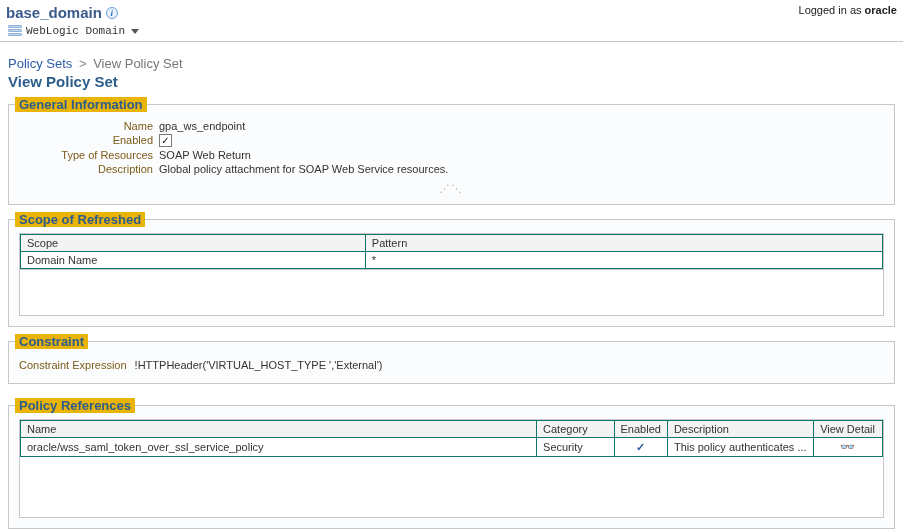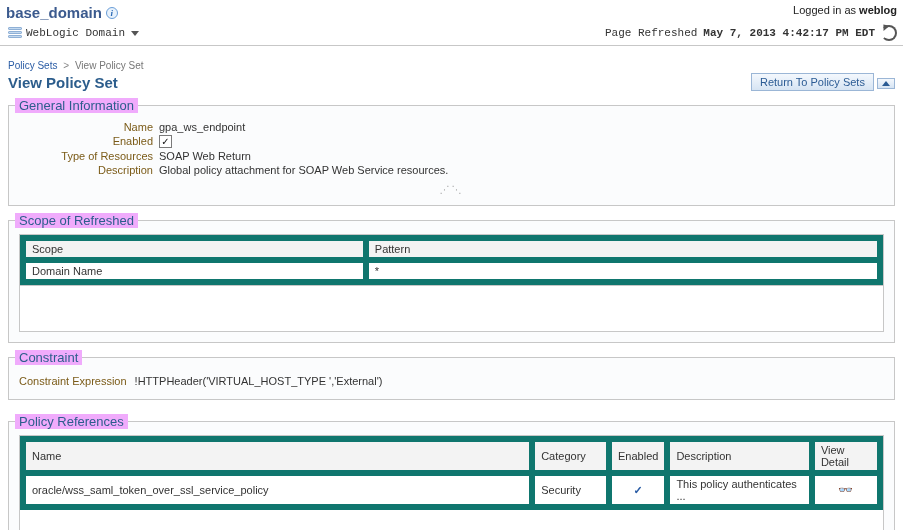--- a/index.html
+++ b/index.html
@@ -104,21 +104,21 @@
     transform: rotate(-40deg);
   }
   hr.top-line {
     border: none;
     border-top: 1px solid #c7c7c7;
     margin: 0;
   }
   .content { padding: 8px; }
   .crumbs {
     margin: 6px 0 2px 0;
-    font-size: 10px;
+    font-size: 13px;
   }
   .crumbs a { color: #2a5ca5; text-decoration: none; }
   .crumbs .sep { color: #888; margin: 0 3px; }
   .crumbs .current { color: #777; }
   .page-title-row {
     display: flex;
     justify-content: space-between;
     align-items: center;
     margin: 2px 0 4px 0;
   }
@@ -146,23 +146,23 @@
   }
   .panel {
     border: 1px solid #c7c7c7;
     background: #fbfcfd;
     margin-bottom: 10px;
     padding: 8px 10px 10px 10px;
     position: relative;
   }
   .panel-title {
     color: #2c5d8c;
-    font-weight: normal;
+    font-weight: bold;
     font-size: 13px;
-    background: #f0abfc;
+    background: #eab308;
     position: relative;
     top: -16px;
     display: inline-block;
     padding: 0 4px;
     margin-left: -4px;
   }
   .panel-body { margin-top: -10px; }
   .kv-row { display: flex; margin: 2px 0; }
   .kv-label { width: 140px; text-align: right; color: #7b5b18; padding-right: 6px; }
   .kv-value { color: #333; }
@@ -182,21 +182,21 @@
     font-size: 10px;
     letter-spacing: 2px;
     margin-top: 8px;
   }
   table.data {
     width: 100%;
     border-collapse: collapse;
     font-size: 11px;
   }
   table.data th, table.data td {
-    border: 6px solid #0f766e;
+    border: 1px solid #0f766e;
     padding: 2px 6px;
     text-align: left;
     background: #fff;
   }
   table.data th {
     background: #f3f3f3;
     font-weight: normal;
     color: #333;
   }
   .scope-wrap { border:1px solid #c7c7c7; background:#fff; }
@@ -208,60 +208,47 @@
 </style>
 </head>
 <body>
 
 <div class="header">
   <div class="domain-title">
     <span>base_domain</span>
     <span class="info-circle">i</span>
   </div>
   <div class="login-bar">
-    <span>Logged in as </span><b>weblog</b>
+    <span>Logged in as </span><b>oracle</b>
   </div>
 </div>
 
 <div class="subheader">
   <div class="domain-menu">
     <span class="stack-icon">
         <span></span>
         <span></span>
         <span></span>
       </span>
     <span>WebLogic Domain</span>
     <span class="caret-down"></span>
   </div>
-  <div class="refresh-bar">
-    <span>Page Refreshed </span>
-    <b>May 7, 2013 4:42:17 PM EDT</b>
-    <span class="refresh-icon"></span>
-  </div>
 </div>
 
 <hr class="top-line">
 
 <div class="content">
   <div class="crumbs">
     <a href="#">Policy Sets</a>
     <span class="sep">&gt;</span>
     <span class="current">View Policy Set</span>
   </div>
 
   <div class="page-title-row">
     <div class="page-title">View Policy Set</div>
-    <div>
-      <button class="btn">
-        <span>Return To Policy Sets</span>
-      </button>
-      <button class="btn" style="padding:2px 4px;">
-        <span class="caret-up"></span>
-      </button>
-    </div>
   </div>
 
   <div class="panel" style="margin-top:14px;">
     <div class="panel-title">General Information</div>
     <div class="panel-body">
       <div class="kv-row">
         <div class="kv-label">Name</div>
         <div class="kv-value">gpa_ws_endpoint</div>
       </div>
       <div class="kv-row">

